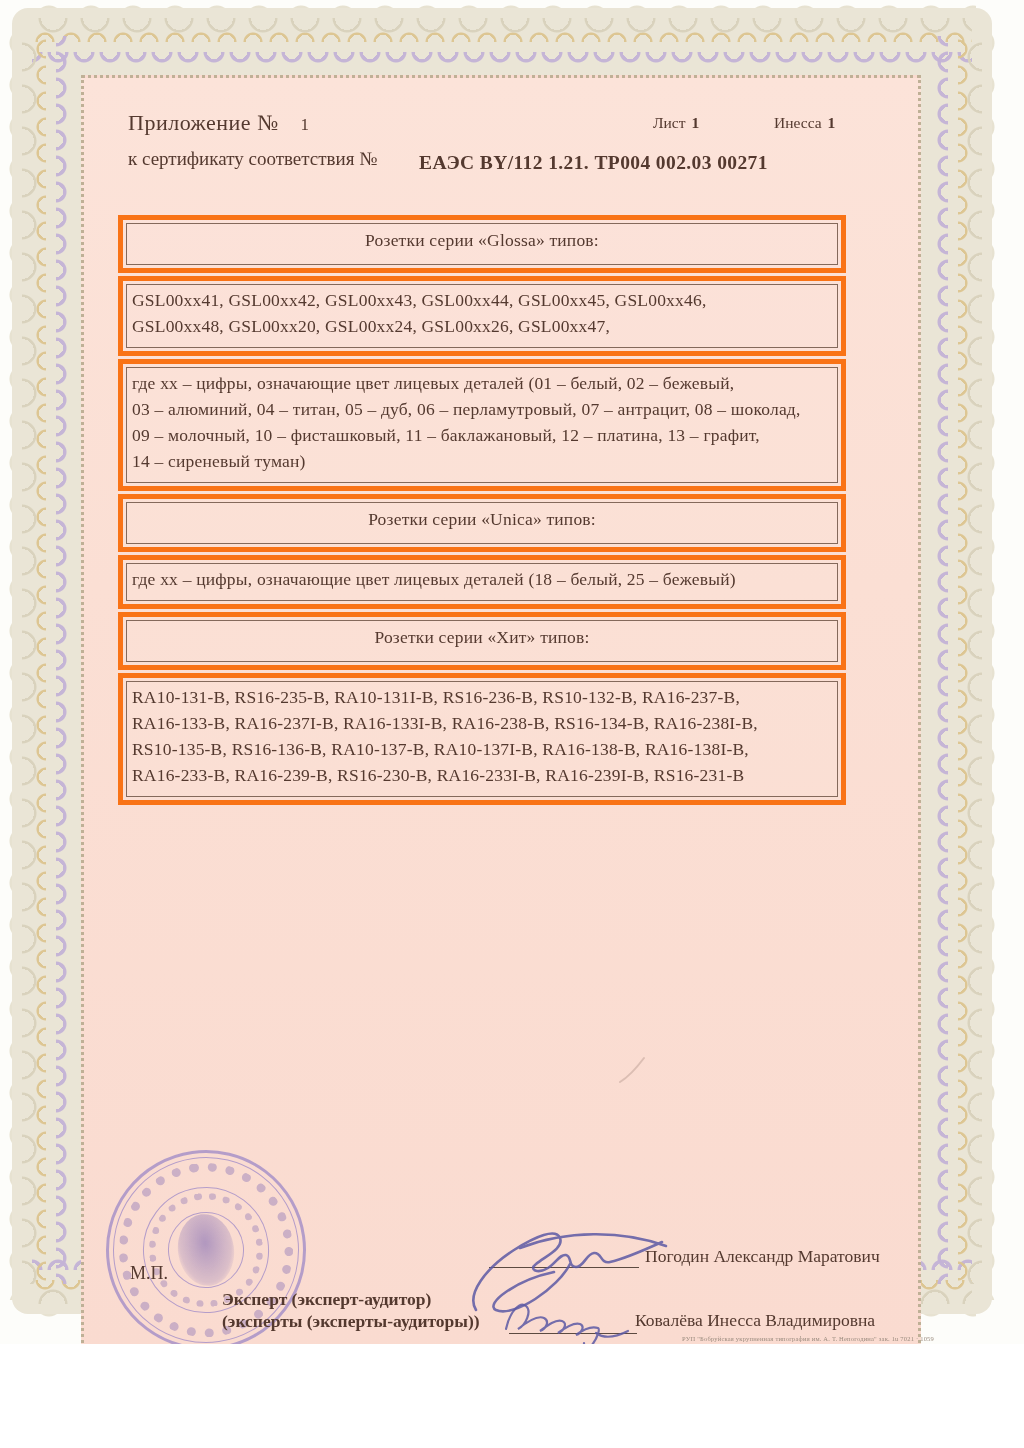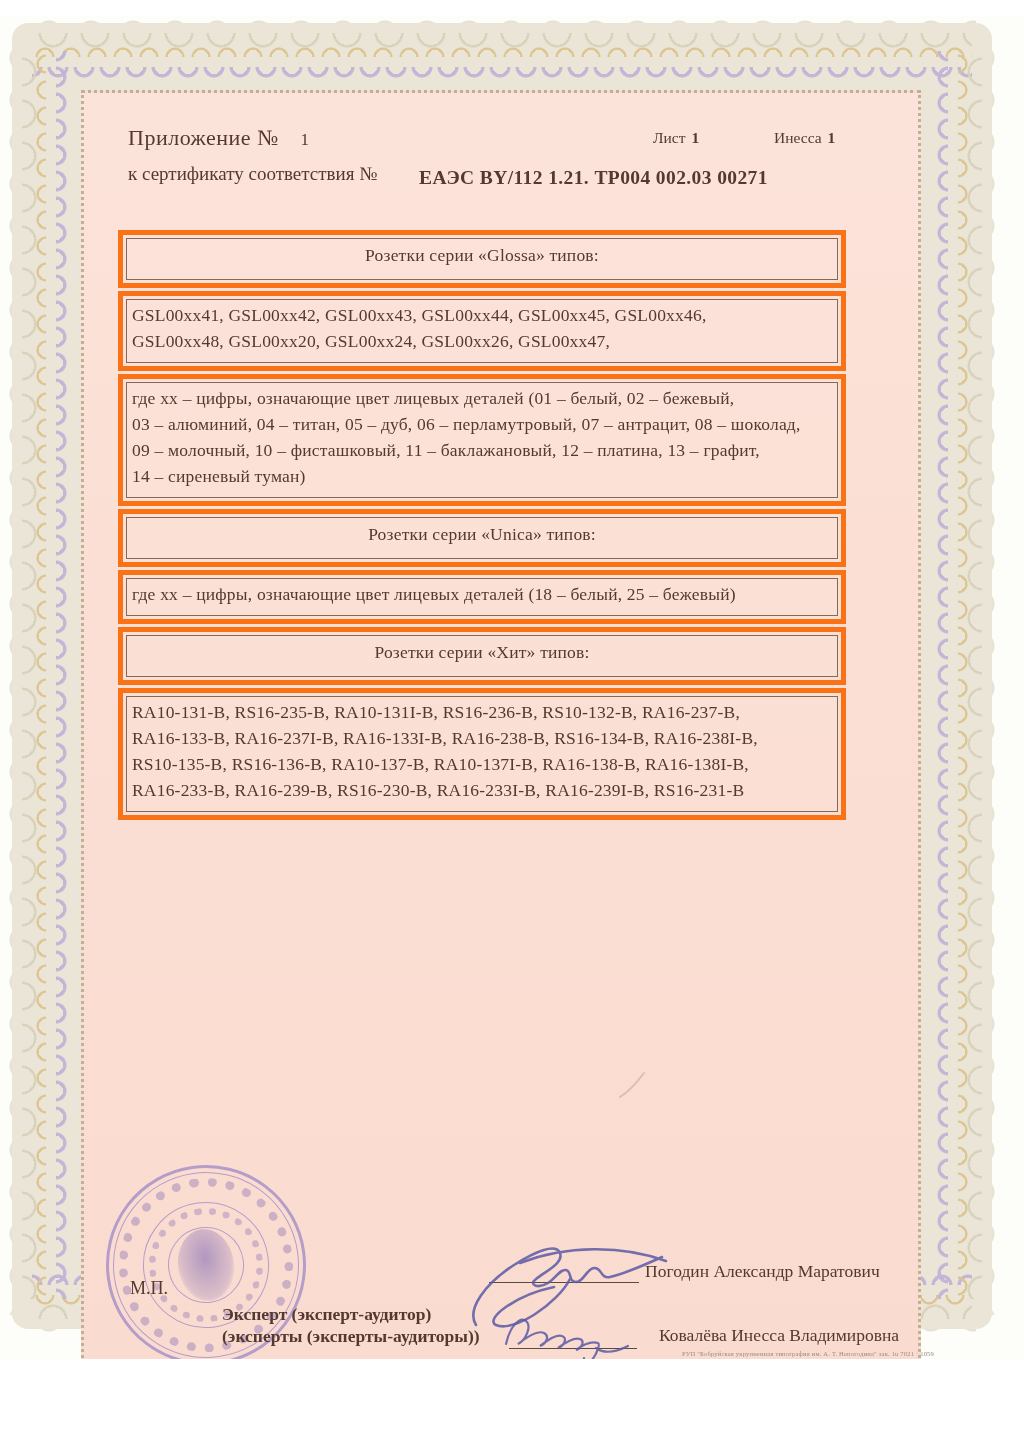--- a/index.html
+++ b/index.html
@@ -1,18 +1,18 @@
 <!DOCTYPE html>
 <html><head>
 <meta charset="utf-8">
 <style>
   html,body{margin:0;padding:0;background:#ffffff;}
   .doc{
     position:relative;width:1024px;height:1344px;background:#fdfdfa;
-    font-family:"Liberation Serif","DejaVu Serif",serif;color:#54392f;overflow:hidden;margin-top:15px;
+    font-family:"Liberation Serif","DejaVu Serif",serif;color:#54392f;overflow:hidden;
   }
   
   .band{position:absolute;left:12px;top:8px;right:32px;bottom:30px;background:#eae5d6;border-radius:16px;}
   .sc{position:absolute;background-repeat:repeat-x;}
   .sc-top{left:28px;right:48px;top:1px;height:18px;
     background-image:radial-gradient(circle at 50% 100%, #e7e2d1 13px, rgba(0,0,0,0) 14px);background-size:42px 18px;}
   .sc-bottom{left:28px;right:48px;bottom:23px;height:18px;
     background-image:radial-gradient(circle at 50% 0, #e7e2d1 13px, rgba(0,0,0,0) 14px);background-size:42px 18px;}
   .sc-left{top:22px;bottom:44px;left:5px;width:18px;background-repeat:repeat-y;
     background-image:radial-gradient(circle at 100% 50%, #e7e2d1 13px, rgba(0,0,0,0) 14px);background-size:18px 42px;}
@@ -62,21 +62,21 @@
   .cell{border:5px solid #f97316;padding:3px;background:rgba(255,255,255,0.03);}
   .cell-in{border:1px solid #84695b;padding:2px 5px 8px 5px;font-size:17.5px;line-height:26px;
     white-space:pre-line;overflow:hidden;letter-spacing:.2px;}
   .cell.hdr .cell-in{text-align:center;padding:3px 5px 11px 5px;}
   
   .siglabel{position:absolute;font-weight:bold;font-size:17.5px;line-height:22px;white-space:pre-line;}
   .lbl-head{left:222px;top:1222px;}
   .lbl-expert{left:222px;top:1288px;}
   .name{position:absolute;font-size:17.5px;}
   .name-head{left:645px;top:1246px;}
-  .name-expert{left:659px;top:1310px;}
+  .name-expert{left:635px;top:1310px;}
   .mp{position:absolute;left:130px;top:1263px;font-size:18px;}
   .sigline{position:absolute;border-top:1.5px solid #5c4a40;}
   .sigline-1{left:489px;top:1267px;width:150px;}
   .sigline-2{left:509px;top:1333px;width:128px;}
   .sig-svg{position:absolute;}
   .sig1{left:462px;top:1212px;}
   .sig2{left:500px;top:1293px;}
   
   .stamp{position:absolute;left:106px;top:1150px;width:200px;height:200px;opacity:.78;transform:rotate(-8deg);}
   .stamp div{position:absolute;border-radius:50%;}

